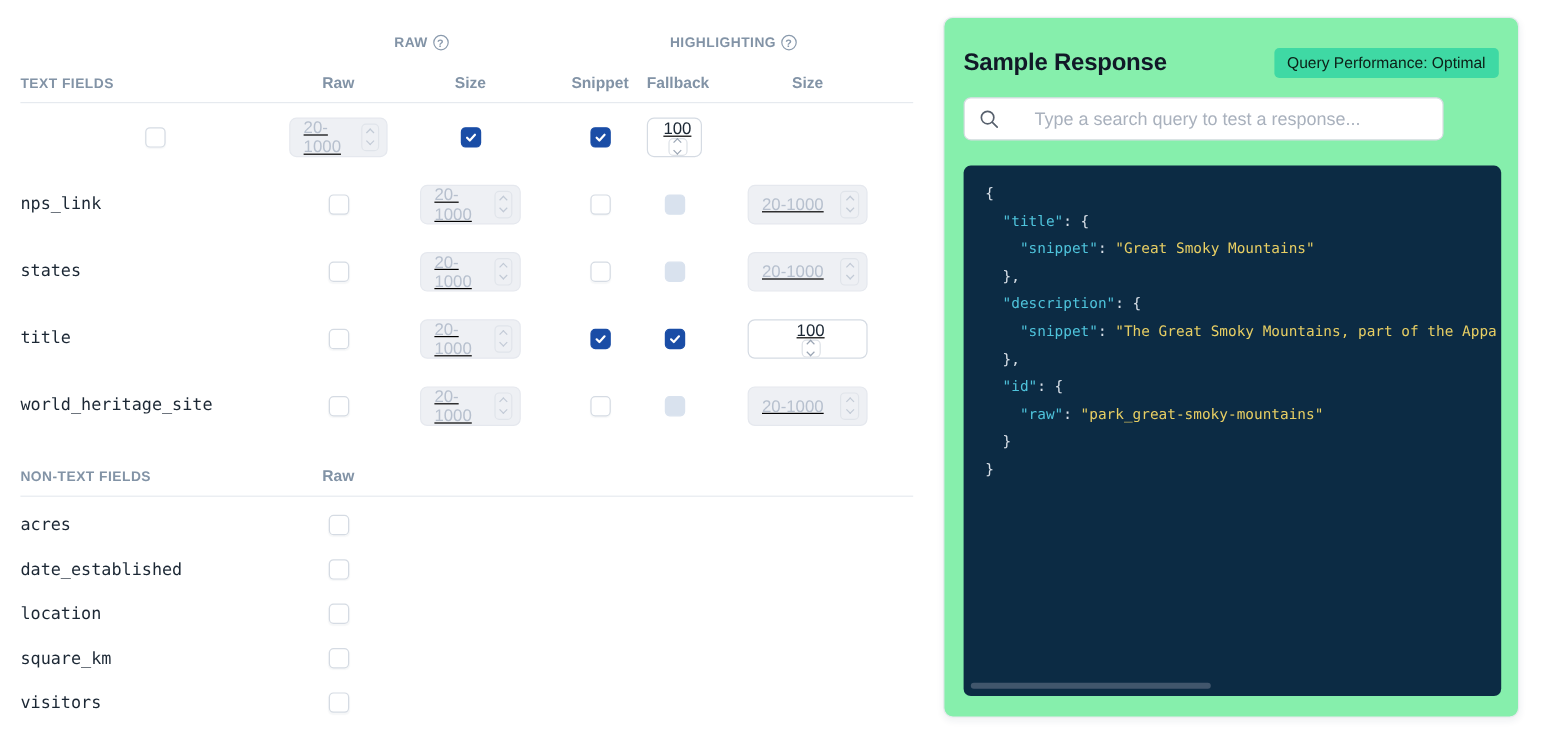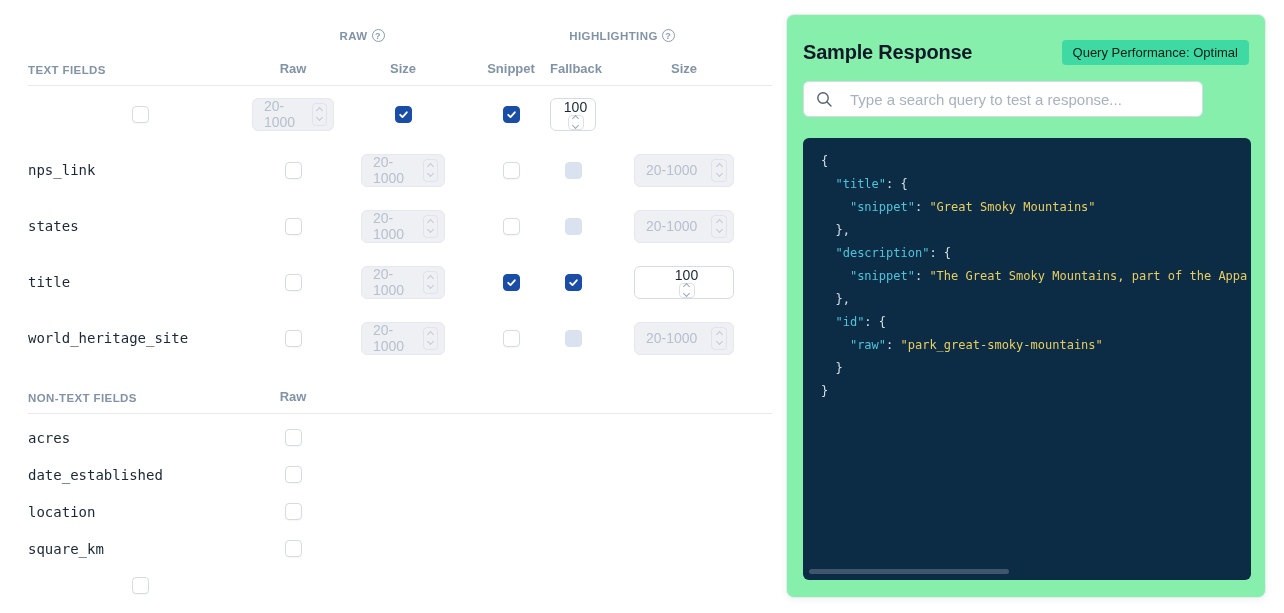--- a/index.html
+++ b/index.html
@@ -1,35 +1,35 @@
 <!DOCTYPE html>
 <html><head>
 <meta charset="utf-8">
 <style>
   html,body{margin:0;padding:0;background:#ffffff;width:1284px;height:613px;overflow:hidden;
     font-family:"Liberation Sans",sans-serif;-webkit-font-smoothing:antialiased;}
   .page{position:relative;width:1284px;height:613px;}
 
   
-  .fields-panel{position:absolute;left:28px;top:0;width:744px;}
+  .fields-panel{position:absolute;left:17px;top:0;width:744px;}
   .grid{display:grid;grid-template-columns:224px 82px 138px 78px 46px 176px;align-items:center;}
   .group-row{padding-top:24px;height:18px;align-items:end;}
   .group-label{grid-column:2/4;text-align:center;font-size:11.5px;font-weight:700;color:#8293a6;
     letter-spacing:.4px;display:flex;align-items:center;justify-content:center;gap:4px;}
   .group-label.hl{grid-column:4/7;text-align:center;}
   .help-icon{width:13px;height:13px;border:1.3px solid #8a9aad;border-radius:50%;display:inline-flex;
     align-items:center;justify-content:center;font-size:9px;font-weight:700;color:#8a9aad;box-sizing:border-box;}
   .colhead-row{height:34px;border-bottom:1px solid #e6eaef;align-items:end;padding-bottom:9px;}
   .colhead{font-size:13px;font-weight:700;color:#8293a6;text-align:center;}
   .colhead.first{text-align:left;font-size:11.5px;letter-spacing:.4px;}
   .row{height:56px;}
   .row-sm{height:37px;}
   .rows-sm-wrap{padding-top:5px;}
   .fname{font-family:"DejaVu Sans Mono",monospace;font-size:14px;color:#1b2734;}
-  .cellc{display:flex;justify-content:center;align-items:flex-start;}
+  .cellc{display:flex;justify-content:center;align-items:flex-start;text-decoration:underline;}
   .nontext-head{margin-top:4px;}
 
   
   .cb{width:17px;height:17px;border-radius:4px;box-sizing:border-box;display:flex;align-items:center;justify-content:center;}
   .cb.unchecked{background:#fff;border:1px solid #d5dbe3;box-shadow:0 1px 1px rgba(20,40,70,.04);}
   .cb.checked{background:#1a4da6;border:1px solid #1a4da6;}
   .cb.disabled{background:#d9e2ee;border:1px solid #d9e2ee;}
   .cb svg{display:block;}
 
   
@@ -52,21 +52,21 @@
 
   
   .sample-card{position:absolute;left:786px;top:14px;width:480px;height:584px;background:#86efac;
     border:1px solid #e7eaee;border-radius:8px;box-sizing:border-box;padding:16px;
     box-shadow:0 2px 6px rgba(30,50,80,.07);}
   .card-head{display:flex;align-items:center;justify-content:space-between;margin-top:6px;height:30px;}
   .card-title{font-size:20px;font-weight:700;color:#111827;letter-spacing:-.2px;}
   .badge{background:#3fd9a4;color:#0c1f17;font-size:13px;font-weight:400;border-radius:4px;
     padding:5px 11px;white-space:nowrap;}
   .search-box{margin-top:14px;width:400px;height:36px;box-sizing:border-box;border:1px solid #d7dce2;
-    border-radius:6px;display:flex;align-items:center;padding:0 12px;gap:15px;background:#fff;}
+    border-radius:6px;display:flex;align-items:center;padding:0 12px;gap:27px;background:#fff;}
   .search-box input{border:none;outline:none;flex:1;font-size:15px;color:#1b2734;
     font-family:"Liberation Sans",sans-serif;background:transparent;}
   .search-box input::placeholder{color:#a9b1bd;}
   .code-block{position:relative;margin-top:21px;width:448px;height:442px;box-sizing:border-box;
     background:#0c2b44;border-radius:6px;padding:12px 18px;overflow:hidden;}
   .code-line{font-family:"DejaVu Sans Mono",monospace;font-size:12px;line-height:23px;
     white-space:pre;color:#d9e0e8;}
   .tk-p{color:#d9e0e8;}
   .tk-k{color:#4fc4dc;}
   .tk-s{color:#e7ce63;}
@@ -294,20 +294,21 @@
             <div class="cb unchecked"></div>
           </div>
         </div>
         <div class="grid row-sm">
           <div class="fname">square_km</div>
           <div class="cellc">
             <div class="cb unchecked"></div>
           </div>
         </div>
         <div class="grid row-sm">
+          <div class="fname">visitors</div>
           <div class="cellc">
             <div class="cb unchecked"></div>
           </div>
         </div>
       </div>
   </div>
 
   <div class="sample-card">
     <div class="card-head">
       <div class="card-title">Sample Response</div>

